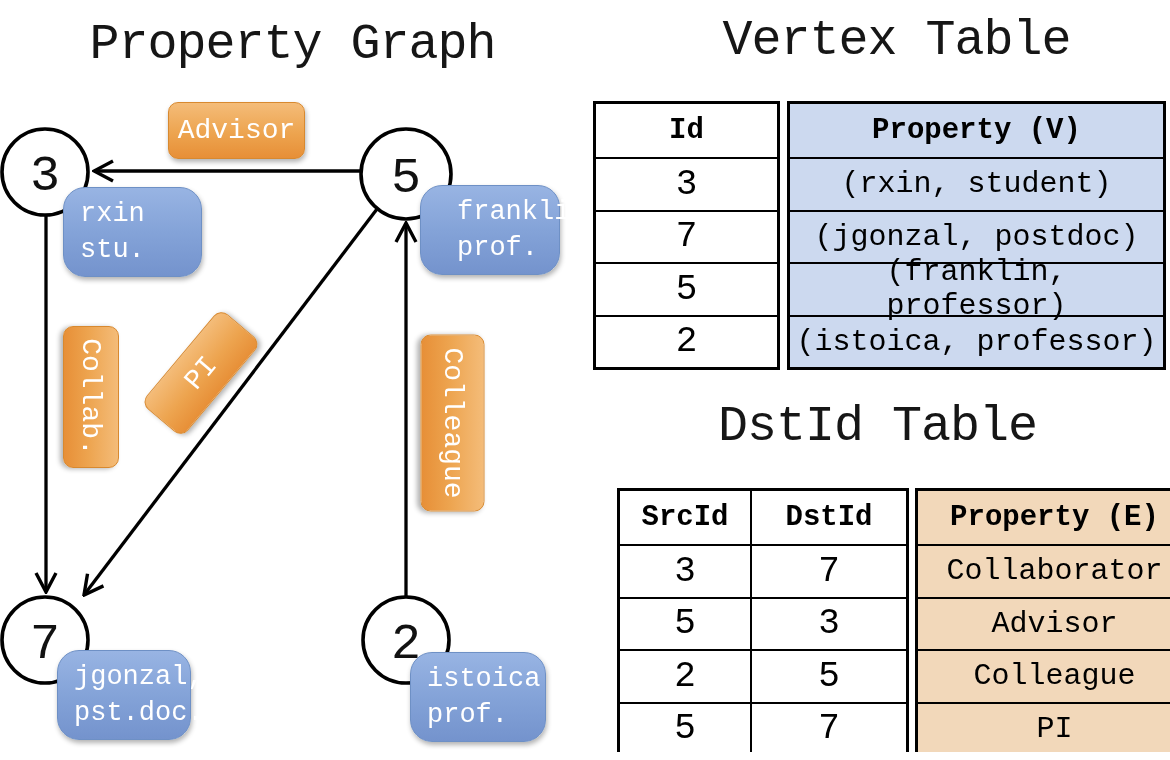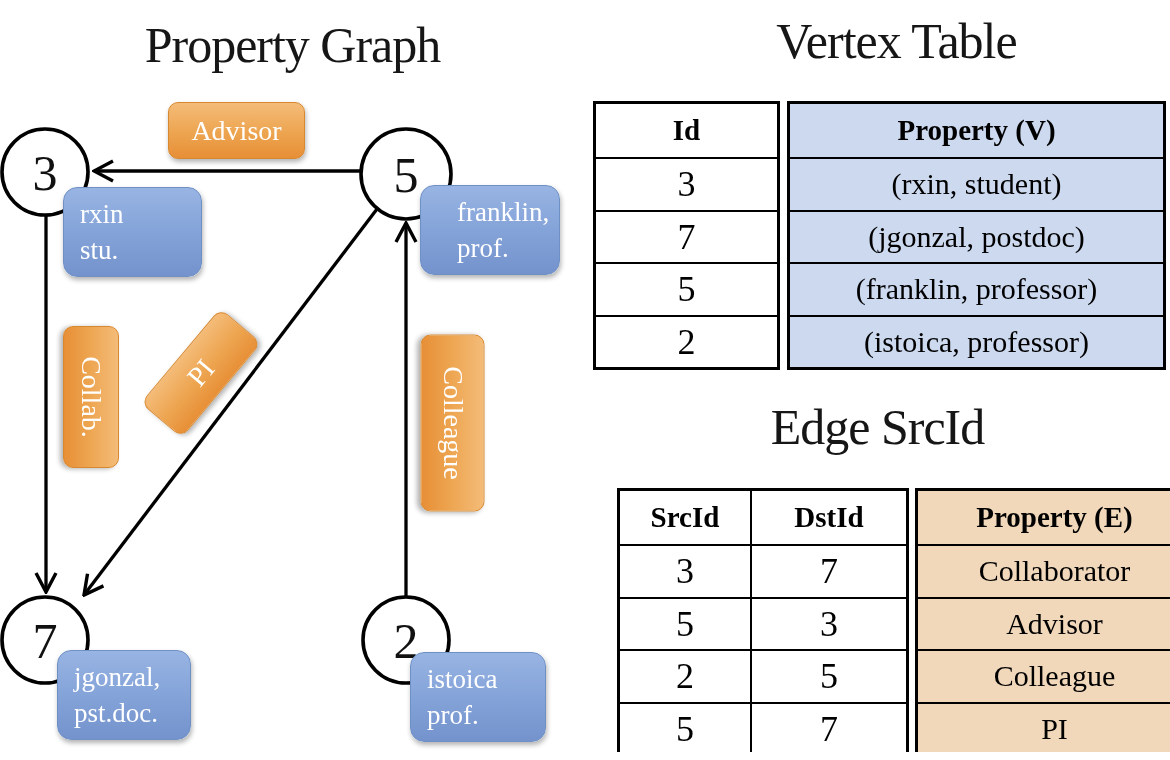--- a/index.html
+++ b/index.html
@@ -1,18 +1,18 @@
 <!DOCTYPE html>
 <html><head>
 <meta charset="utf-8">
 <style>
   html,body { margin:0; padding:0; background:#ffffff; }
   .stage {
     position:relative; width:1170px; height:752px; background:#ffffff;
-    font-family:Liberation Serif, serif; overflow:hidden; color:#111;
+    font-family:Liberation Mono, monospace; overflow:hidden; color:#111;
   }
   .big-title {
     position:absolute; text-align:center; font-size:50px; font-weight:300;
     letter-spacing:-1px; color:#161616; white-space:nowrap;
   }
   #graph-title   { left:0;   top:16;  width:585px; top:16px; }
   #vertex-title  { left:610px; top:12px;  width:573px; }
   #edge-title    { left:589px; top:398px; width:577px; }
 
   
@@ -20,21 +20,21 @@
   .node-num { font-size:50px; font-weight:300; fill:#111; text-anchor:middle; }
 
   .elabel {
     position:absolute; border-radius:10px;
     background:linear-gradient(180deg,#f4bc79 0%, #eda44f 55%, #e78f37 100%);
     border:1px solid #d8892f; box-shadow:1px 3px 5px rgba(0,0,0,0.30);
     color:#fff; display:flex; align-items:center; justify-content:center;
     font-size:28px; font-weight:300;
   }
   .vbox {
-    position:absolute; border-radius:14px;
+    position:absolute; border-radius:22px;
     background:linear-gradient(180deg,#98b4e3 0%, #84a3d8 50%, #7493cd 100%);
     border:1.5px solid #6e90c5; box-shadow:1px 3px 5px rgba(0,0,0,0.30);
     color:#fff; font-size:27px; font-weight:300; line-height:1.32;
     padding:9px 6px 0 16px; box-sizing:border-box;
   }
 
   
   .tablewrap { position:absolute; display:flex; }
   .tblock { border:3px solid #000; box-sizing:border-box; background:#fff; display:grid;text-align:center; }
   .cell {
@@ -126,21 +126,21 @@
     </div>
     <div class="tblock propcol bluefill">
       <div class="cell header">Property (V)</div>
       <div class="cell bt">(rxin, student)</div>
       <div class="cell bt">(jgonzal, postdoc)</div>
       <div class="cell bt">(franklin, professor)</div>
       <div class="cell bt">(istoica, professor)</div>
     </div>
   </div>
 
-  <div id="edge-title" class="big-title">Edge SrcId</div>
+  <div id="edge-title" class="big-title">DstId Table</div>
 
   <div id="edge-table" class="tablewrap">
     <div class="tblock idscol">
       <div class="cell header">SrcId</div>
       <div class="cell header bl">DstId</div>
       <div class="cell num bt">3</div>
       <div class="cell num bt bl">7</div>
       <div class="cell num bt">5</div>
       <div class="cell num bt bl">3</div>
       <div class="cell num bt">2</div>

